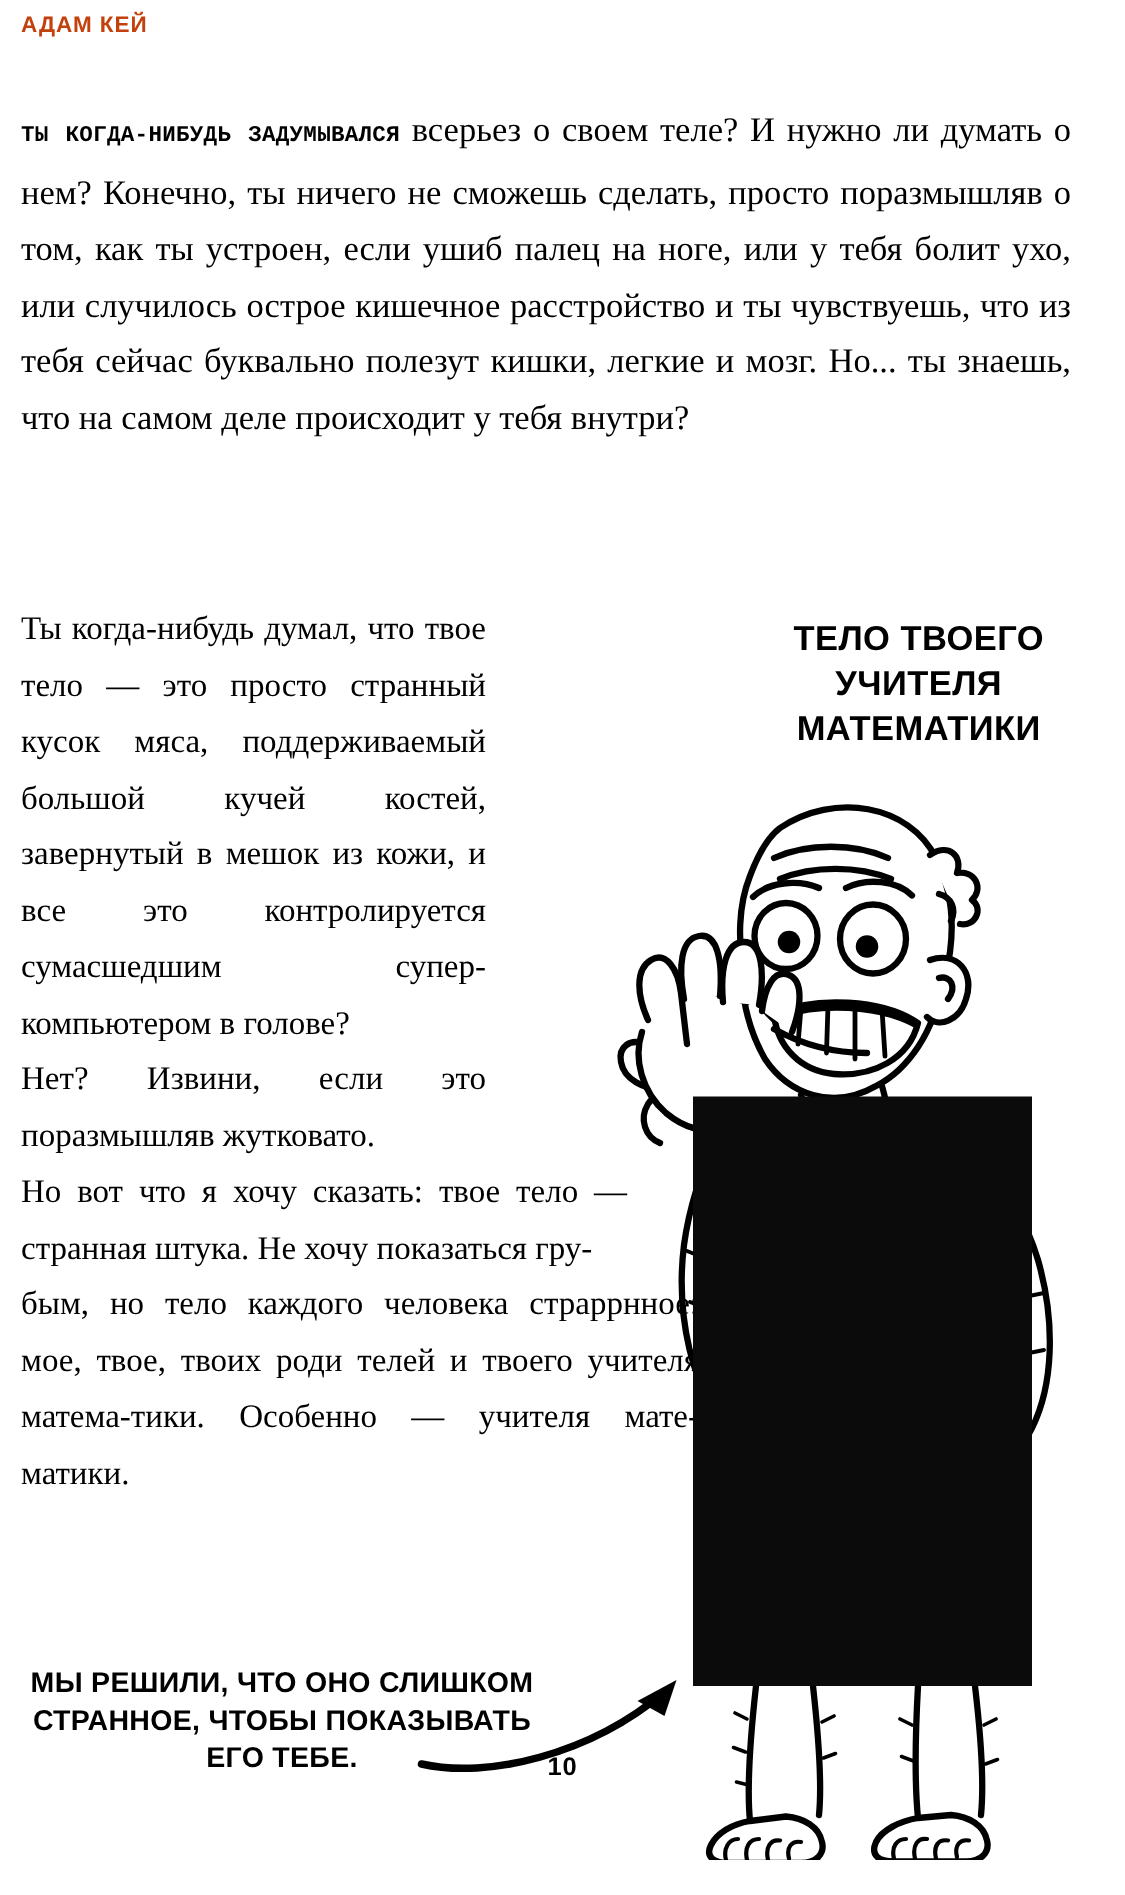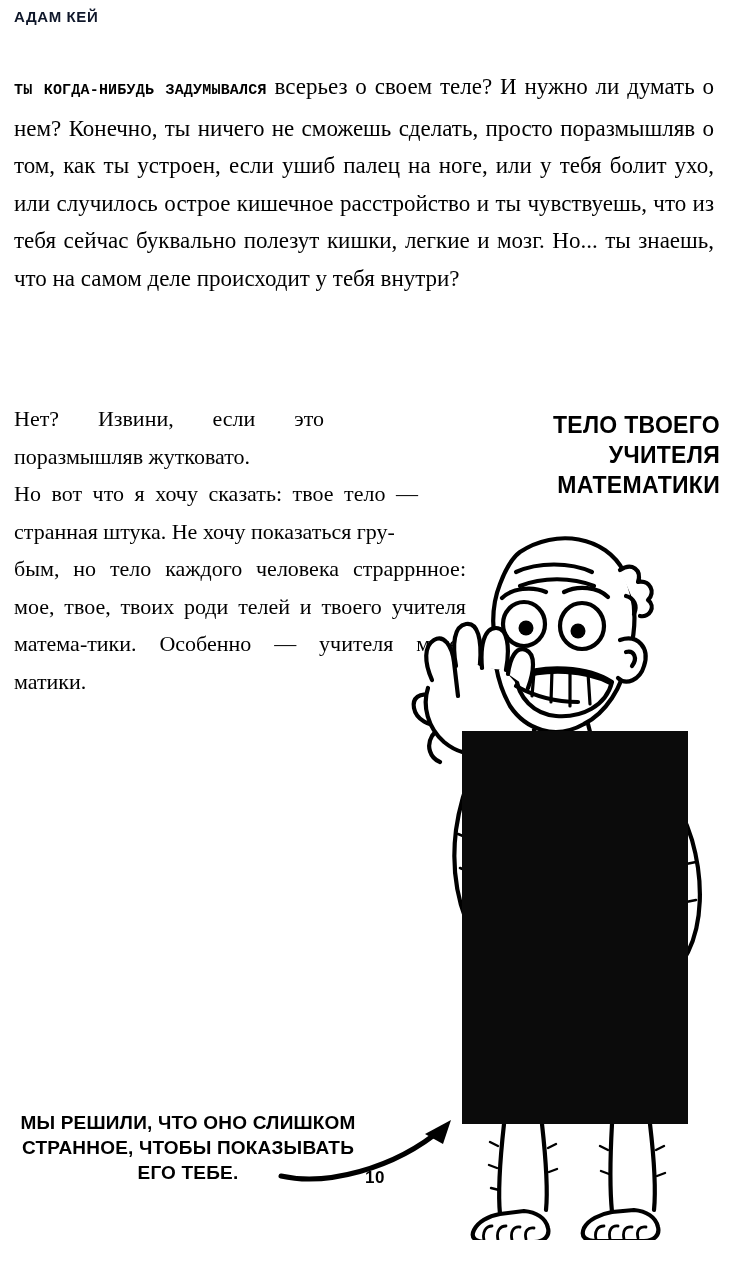--- a/index.html
+++ b/index.html
@@ -23,21 +23,21 @@
 
   
   .running-head {
     position: absolute;
     left: 14px;
     top: 8px;
     font-family: "Liberation Sans", sans-serif;
     font-weight: bold;
     font-size: 15px;
     letter-spacing: 0.6px;
-    color: #0f172a;
+    color: #c2410c;
   }
 
   
   .lead-para {
     position: absolute;
     left: 14px;
     top: 68px;
     width: 700px;
     font-size: 23px;
     line-height: 37.5px;
@@ -80,21 +80,21 @@
   .art-title {
     position: absolute;
     left: 505px;
     top: 410px;
     width: 215px;
     font-family: "Liberation Sans", sans-serif;
     font-weight: bold;
     font-size: 23px;
     line-height: 30px;
     letter-spacing: 0.3px;
-    text-align: right;
+    text-align: center;
   }
 
   
   .caption {
     position: absolute;
     left: 8px;
     top: 1090px;
     width: 360px;
     font-family: "Liberation Sans", sans-serif;
     font-weight: bold;
@@ -152,20 +152,21 @@
 
 <div class="page">
 
   <div class="running-head">АДАМ КЕЙ</div>
 
   <div class="lead-para">
     <span class="drop-lead">ТЫ КОГДА-НИБУДЬ ЗАДУМЫВАЛСЯ</span><span> всерьез о своем теле? И нужно ли думать о нем? Конечно, ты ничего не сможешь сделать, просто поразмышляв о том, как ты устроен, если ушиб палец на ноге, или у тебя болит ухо, или случилось острое кишечное расстройство и ты чувствуешь, что из тебя сейчас буквально полезут кишки, легкие и мозг. Но... ты знаешь, что на самом деле происходит у тебя внутри?</span>
   </div>
 
   <div class="body-col">
+    <p class="narrow">Ты когда-нибудь думал, что твое тело — это просто странный кусок мяса, поддерживаемый большой кучей костей, завернутый в мешок из кожи, и все это контролируется сумасшедшим супер-компьютером в голове?</p>
     <p class="narrow">Нет? Извини, если это поразмышляв жутковато.</p>
     <p class="mid">Но вот что я хочу сказать: твое тело — странная штука. Не хочу показаться гру-</p>
     <p class="wide">бым, но тело каждого человека страррнное: мое, твое, твоих роди телей и твоего учителя матема-тики. Особенно — учителя мате-матики.</p>
   </div>
 
   <div class="art-title">ТЕЛО ТВОЕГО УЧИТЕЛЯ МАТЕМАТИКИ</div>
 
   <div class="caption">МЫ РЕШИЛИ, ЧТО ОНО СЛИШКОМ СТРАННОЕ, ЧТОБЫ ПОКАЗЫВАТЬ ЕГО ТЕБЕ.</div>
 
   <div class="illustration">

